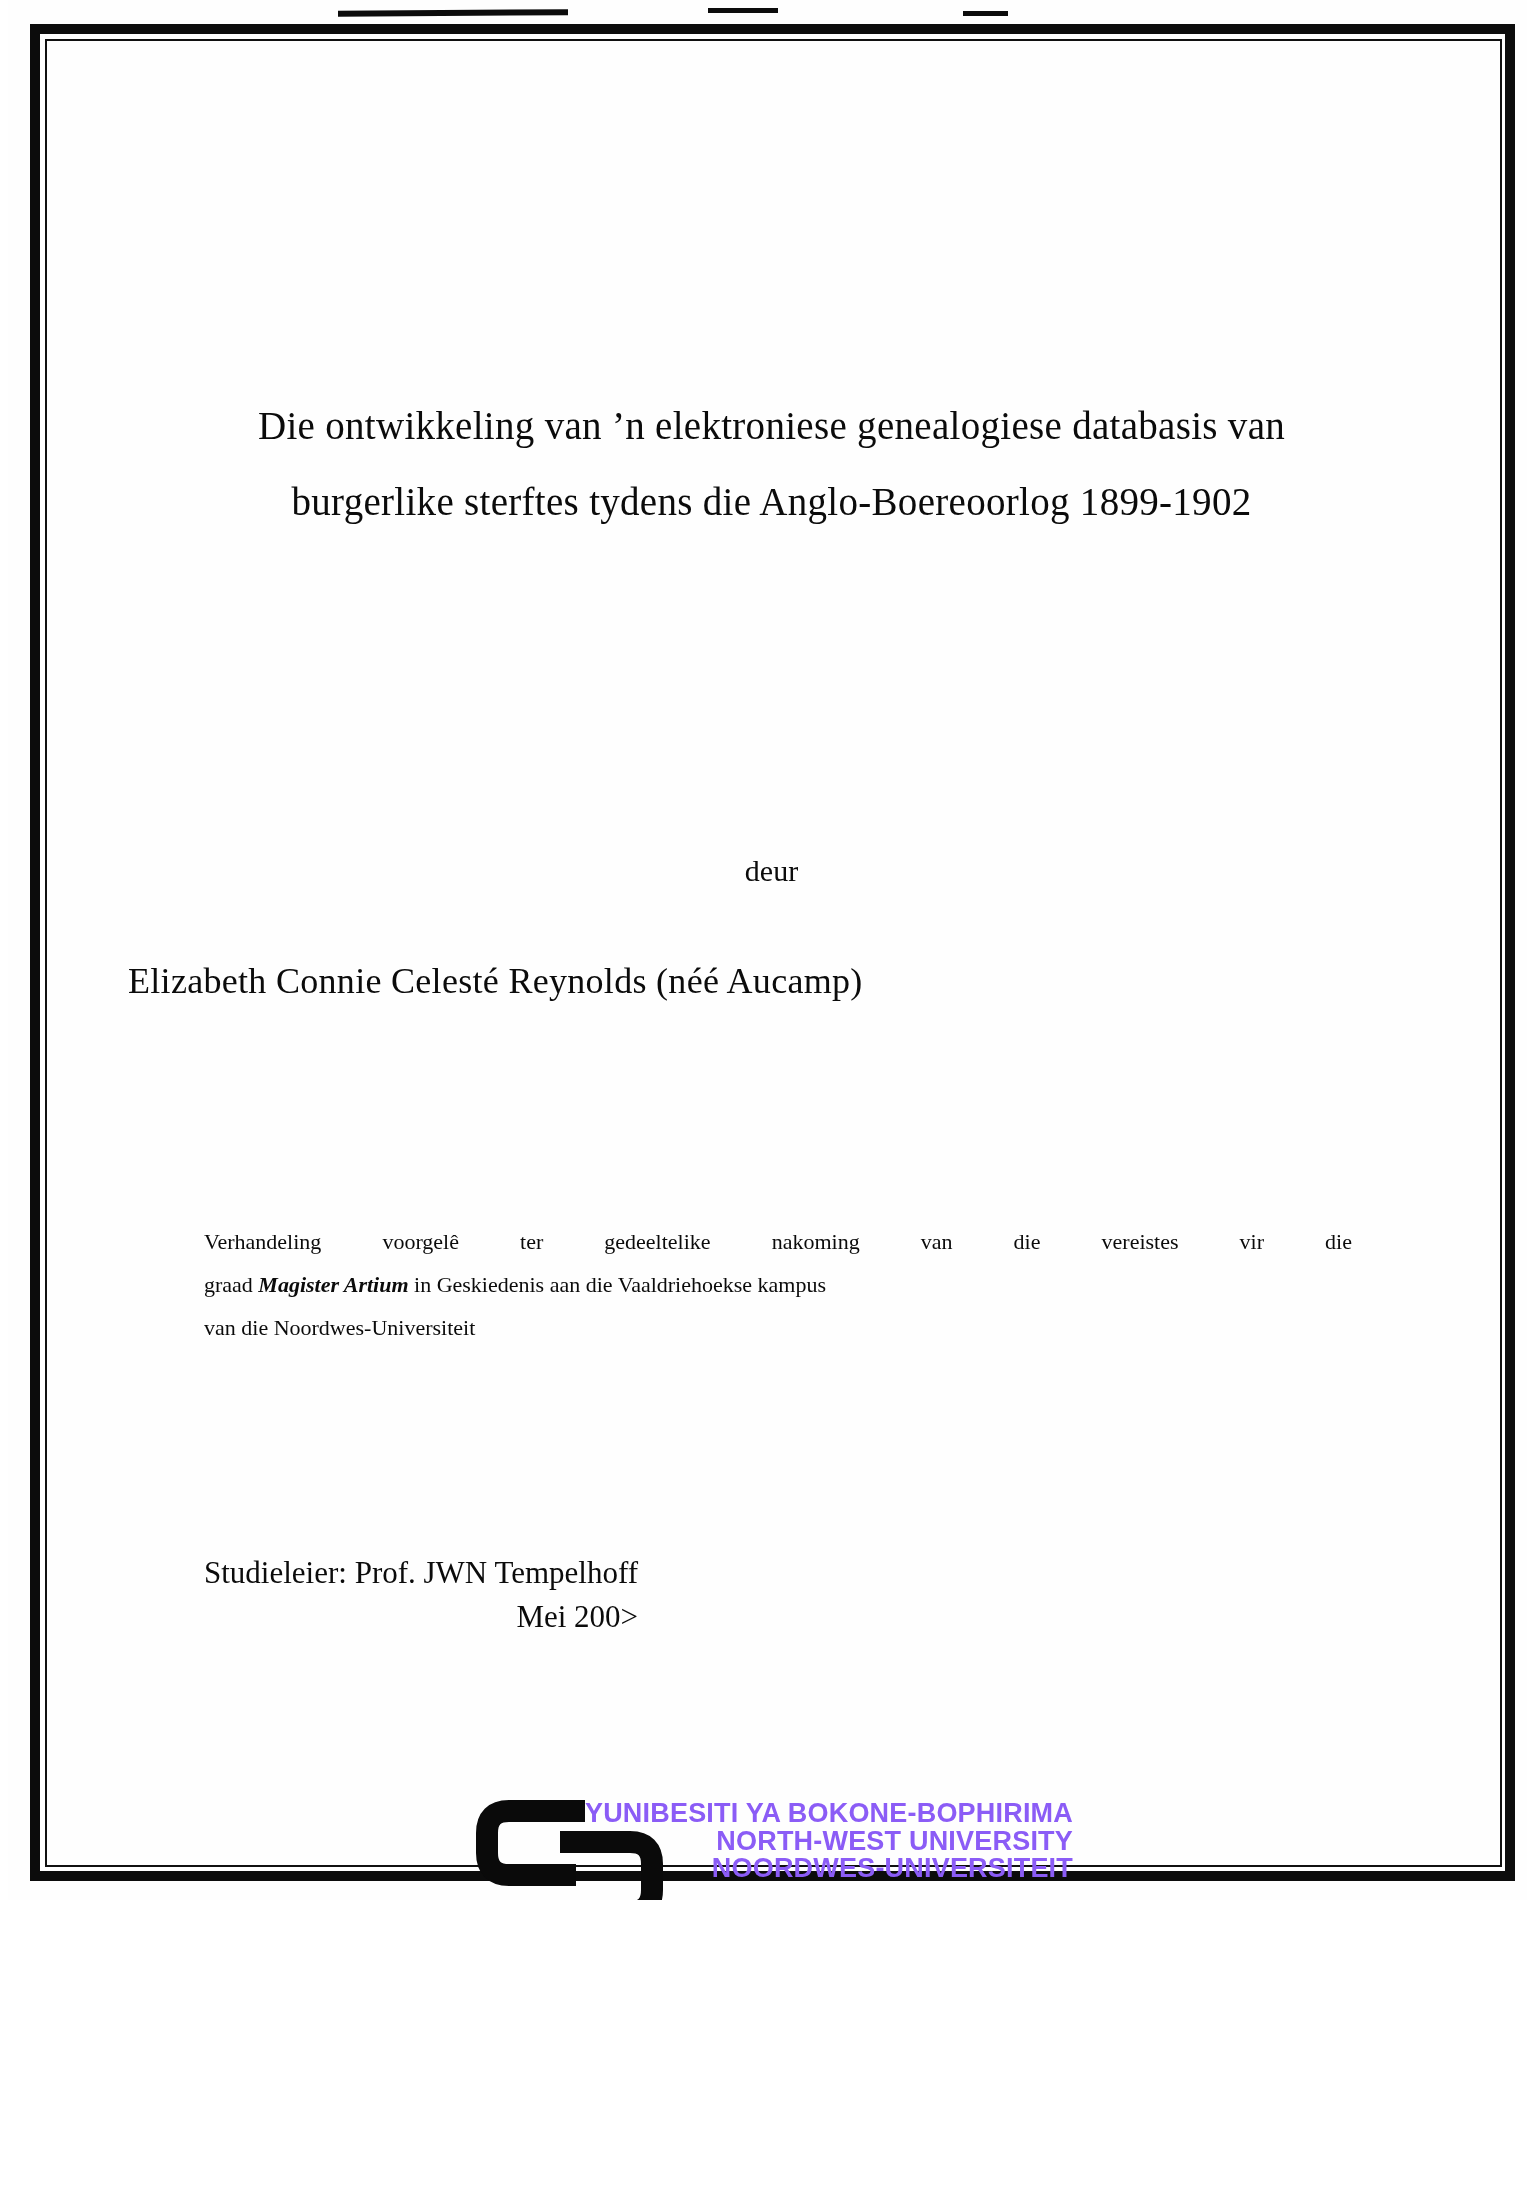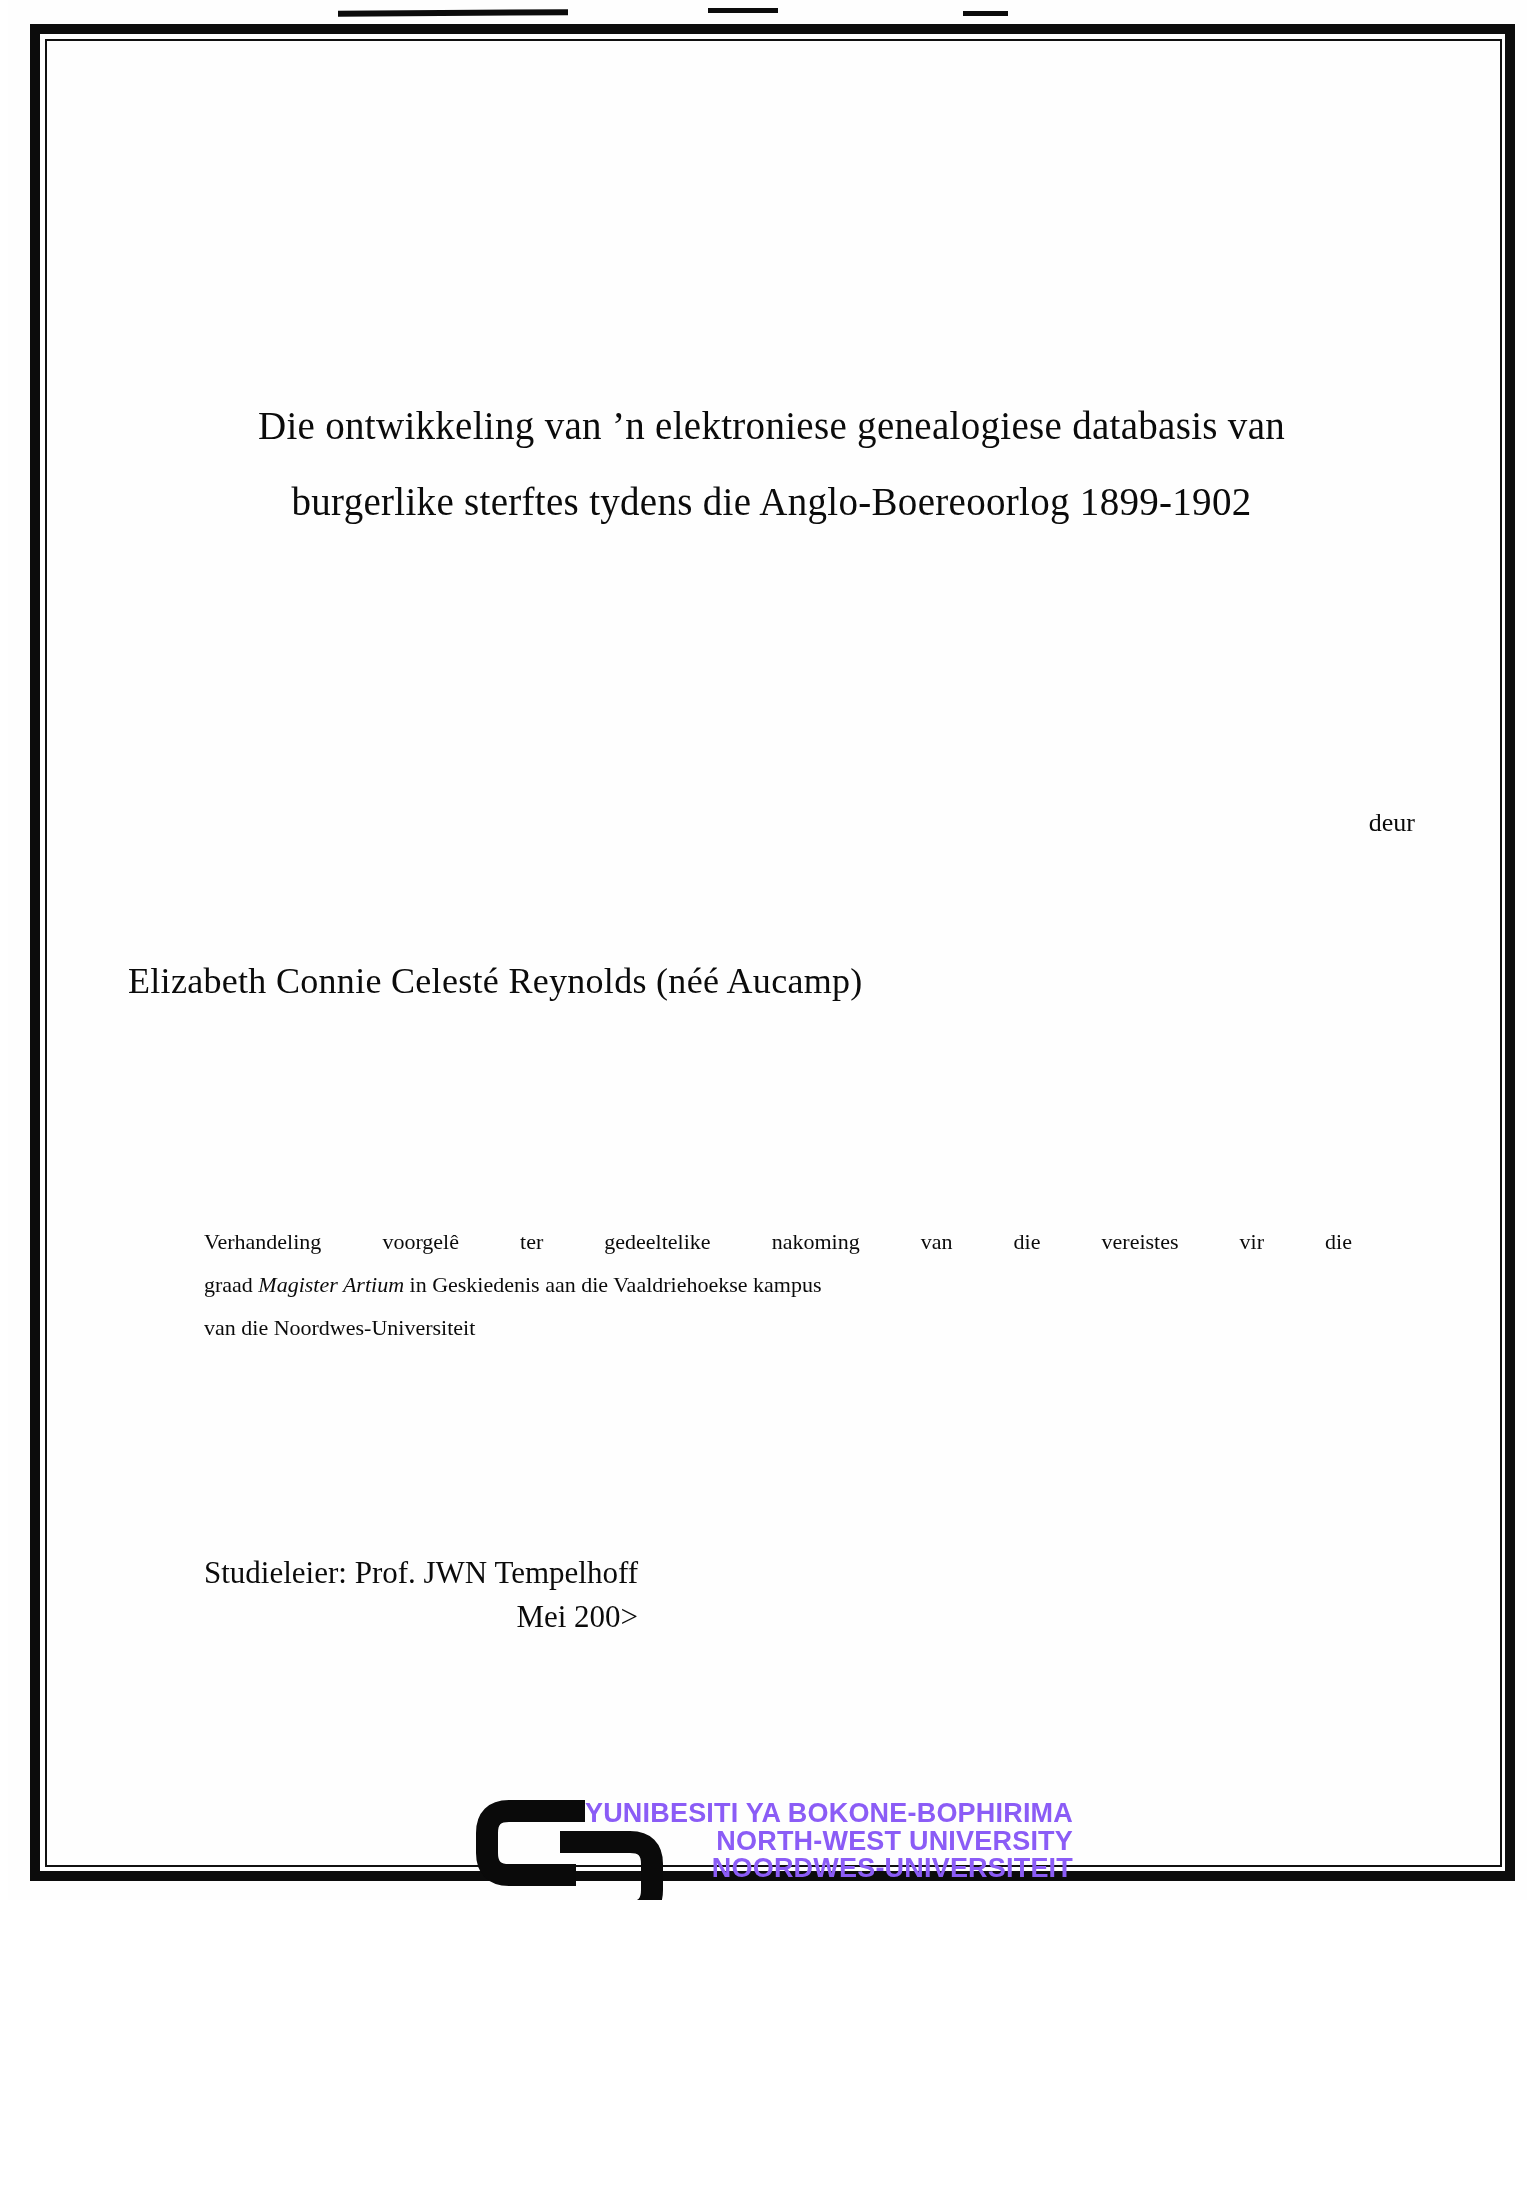--- a/index.html
+++ b/index.html
@@ -37,42 +37,42 @@
   .title-block {
     position: absolute;
     left: 120px; right: 120px; top: 388px;
     text-align: center;
     font-size: 39px;
     line-height: 76px;
     letter-spacing: 0.3px;
   }
   .byline {
     position: absolute;
-    left: 120px; right: 120px; top: 808px;
-    text-align: right;
-    font-size: 26px;
+    left: 120px; right: 120px; top: 854px;
+    text-align: center;
+    font-size: 30px;
   }
   .author {
     position: absolute;
     left: 120px; right: 100px; top: 960px;
     font-size: 36px;
     letter-spacing: 0.3px;
   }
   .statement {
     position: absolute;
     left: 196px; top: 1220px;
     width: 1148px;
     font-size: 22px;
     line-height: 43px;
   }
   .statement .just {
     text-align: justify;
     text-align-last: justify;
   }
-  .statement .italic { font-style: italic; }
+  .statement .italic { font-style: italic; font-weight: bold; }
   .supervisor-block {
     position: absolute;
     left: 196px; top: 1551px;
     font-size: 31px;
     line-height: 44px;
     text-align: right;
   }
   .logo-mark {
     position: absolute;
     left: 468px; top: 1800px;

